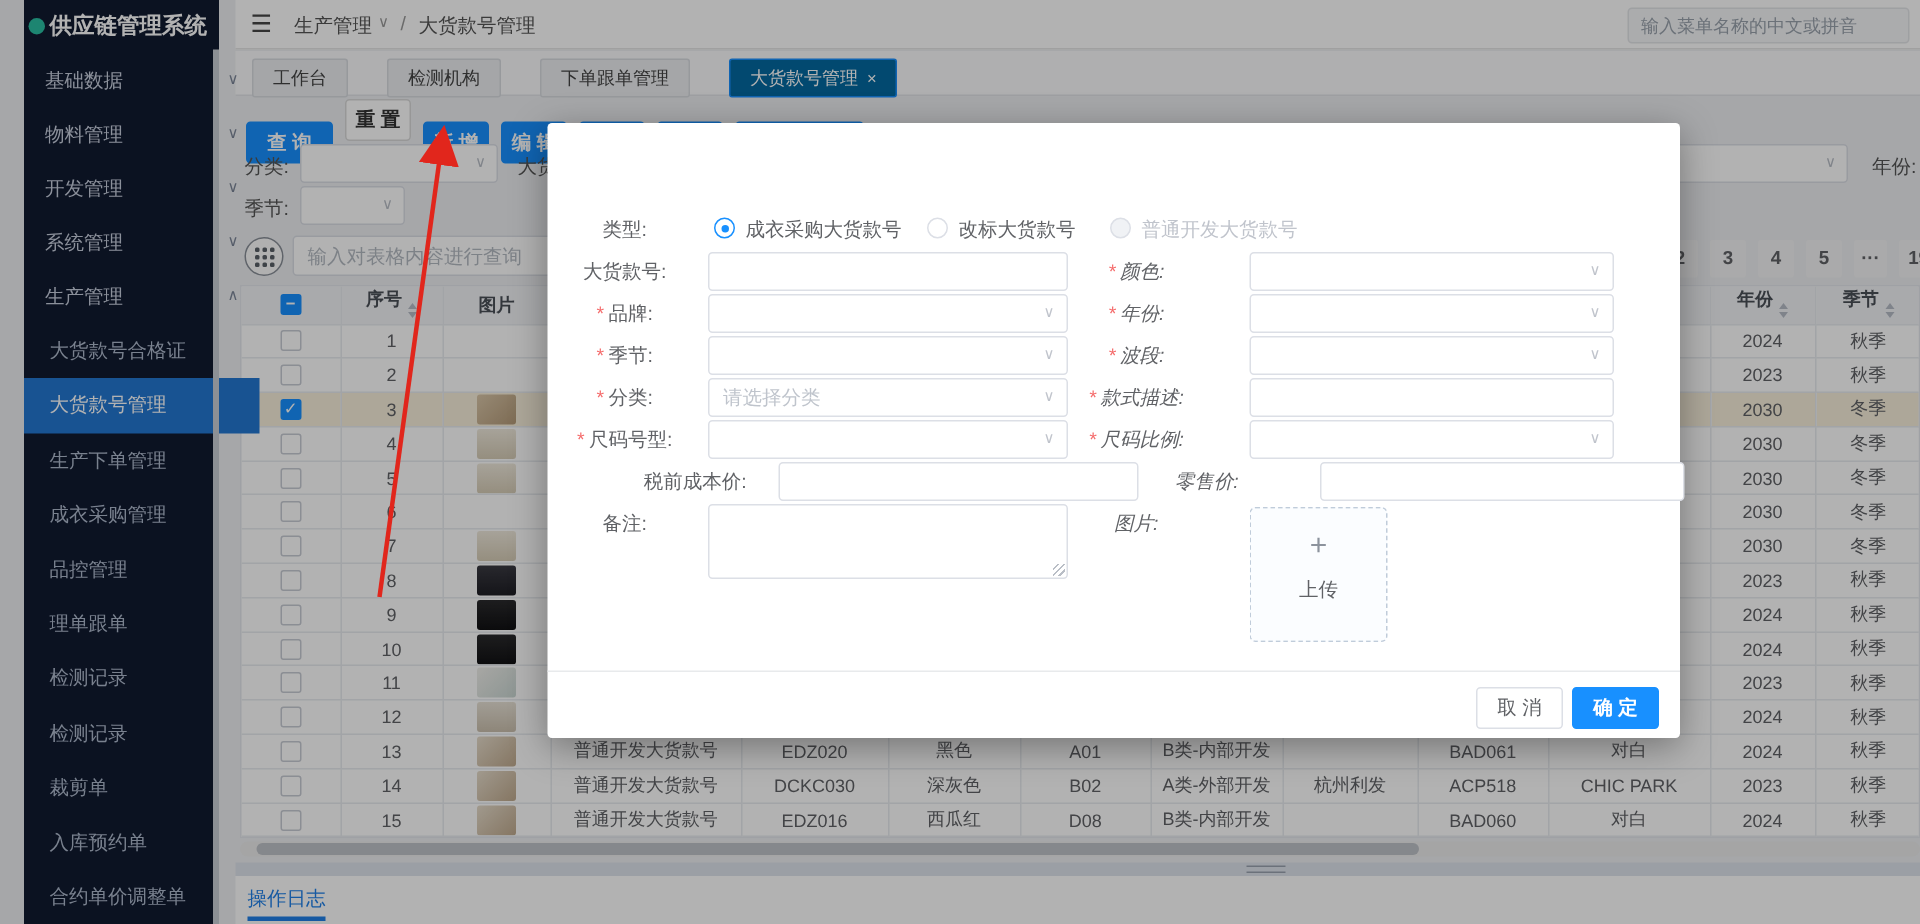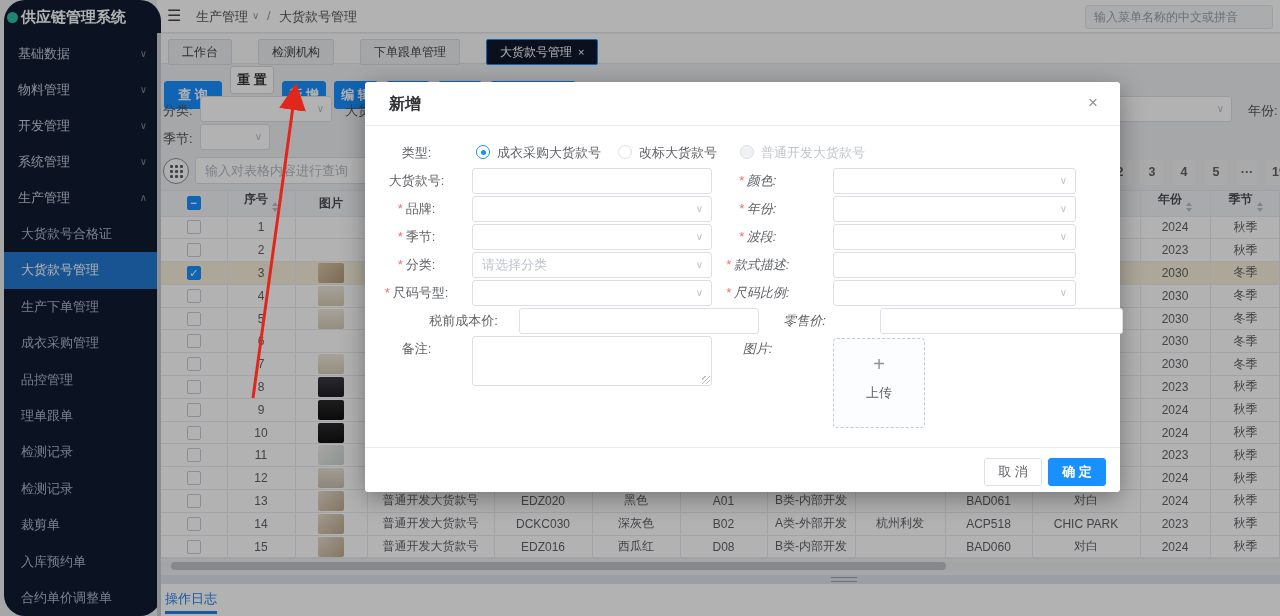--- a/index.html
+++ b/index.html
@@ -1,20 +1,20 @@
 <!DOCTYPE html>
 <html><head>
 <meta charset="utf-8">
 <style>
   html,body{margin:0;padding:0;background:#666;}
   *{box-sizing:border-box;font-family:"Liberation Sans","DejaVu Sans",sans-serif;}
   #screen{position:relative;width:1280px;height:616px;overflow:hidden;background:#eef0f3;}
 
   
-  #sidebar{position:absolute;left:4px;top:0;width:157px;height:616px;background:#101a30;z-index:1;border-radius:21px;}
+  #sidebar{position:absolute;left:16px;top:0;width:130px;height:616px;background:#101a30;z-index:1;}
   #logo-row{position:absolute;left:0;top:0;width:157px;height:36px;}
   #logo-dot{position:absolute;left:3px;top:12px;width:11px;height:11px;border-radius:50%;background:#2abfa3;}
   #logo-title{position:absolute;left:17px;top:8px;font-size:15px;font-weight:bold;color:#ffffff;white-space:nowrap;}
   #menu{position:absolute;left:0;top:36px;width:157px;}
   .s-item{position:relative;height:36px;line-height:36px;color:#c7cedd;font-size:13px;padding-left:14px;cursor:pointer;}
   .s-item .chev{position:absolute;right:14px;top:0;font-size:10px;color:#7c8698;}
   #submenu{position:absolute;left:0;top:216px;width:157px;}
   .sub-item{position:relative;height:36.4px;line-height:36.4px;color:#aeb9cc;font-size:13px;padding-left:17px;cursor:pointer;white-space:nowrap;}
   .sub-item.active{background:#2377d2;color:#fff;}
   #side-scroll{position:absolute;right:0;top:33px;width:4px;height:583px;background:#c9ced6;}
@@ -26,21 +26,21 @@
   #bc-parent{position:absolute;left:39px;top:8px;font-size:13px;color:#555;cursor:pointer;}
   #bc-caret{position:absolute;left:95px;top:10px;font-size:10px;color:#999;}
   #bc-sep{position:absolute;left:110px;top:8px;font-size:13px;color:#999;}
   #bc-current{position:absolute;left:122px;top:8px;font-size:13px;color:#555;}
   #menu-search{position:absolute;left:928px;top:5px;width:188px;height:24px;background:#f5f6f8;border:1px solid #e3e5e8;border-radius:3px;font-size:12px;color:#333;padding:0 8px;outline:none;}
   #menu-search::placeholder{color:#9aa3ad;}
 
   #tabsbar{position:absolute;left:0;top:34px;width:1123px;height:30px;background:#fbfbfc;border-bottom:1px solid #e2e4e8;}
   #tabs{position:absolute;left:11px;top:5px;display:flex;gap:26px;}
   .tab{height:26px;line-height:24px;padding:0 13px;background:#eceef1;border:1px solid #d8dbe0;border-radius:2px;font-size:12px;color:#444;cursor:pointer;white-space:nowrap;}
-  .tab.active{background:#0f172a;border-color:#1890ff;color:#fff;}
+  .tab.active{background:#0369a1;border-color:#1890ff;color:#fff;}
   .tab .tclose{margin-left:6px;font-size:11px;}
 
   #toolbar{position:absolute;left:7px;top:66px;display:flex;gap:8px;}
   .btn{height:28px;border-radius:3px;font-size:13px;text-align:center;line-height:26px;cursor:pointer;border:1px solid transparent;white-space:nowrap;}
   .btn.primary{background:#1890ff;border-color:#1890ff;color:#fff;font-weight:bold;margin-top:15px;}
   .btn.default{background:#fff;border-color:#d9d9d9;color:#333;font-weight:bold;}
 
   .flabel{position:absolute;font-size:13px;color:#555;}
   .fselect{position:absolute;height:26px;background:#fff;border:1px solid #dcdfe6;border-radius:3px;cursor:pointer;}
   .fselect .chev{position:absolute;right:7px;top:6px;font-size:10px;color:#b8bdc6;}
@@ -561,24 +561,20 @@
     </div>
     <div id="bottom-panel">
       <span id="log-tab">操作日志</span>
       <span id="log-underline"></span>
     </div>
   </div>
 
   <div id="overlay"></div>
 
   <div id="modal">
-    <div id="modal-header">
-      <span id="modal-title">新增</span>
-      <span id="modal-close">×</span>
-    </div>
 
     <div class="mrow" style="top:58px;">
       <span class="mlabel lcol-label">类型:</span>
       <span class="radio sel" style="left:111px;"></span>
       <span class="rlabel" style="left:132px;">成衣采购大货款号</span>
       <span class="radio" style="left:253px;"></span>
       <span class="rlabel" style="left:274px;">改标大货款号</span>
       <span class="radio dis" style="left:375px;"></span>
       <span class="rlabel dis" style="left:396px;">普通开发大货款号</span>
     </div>

